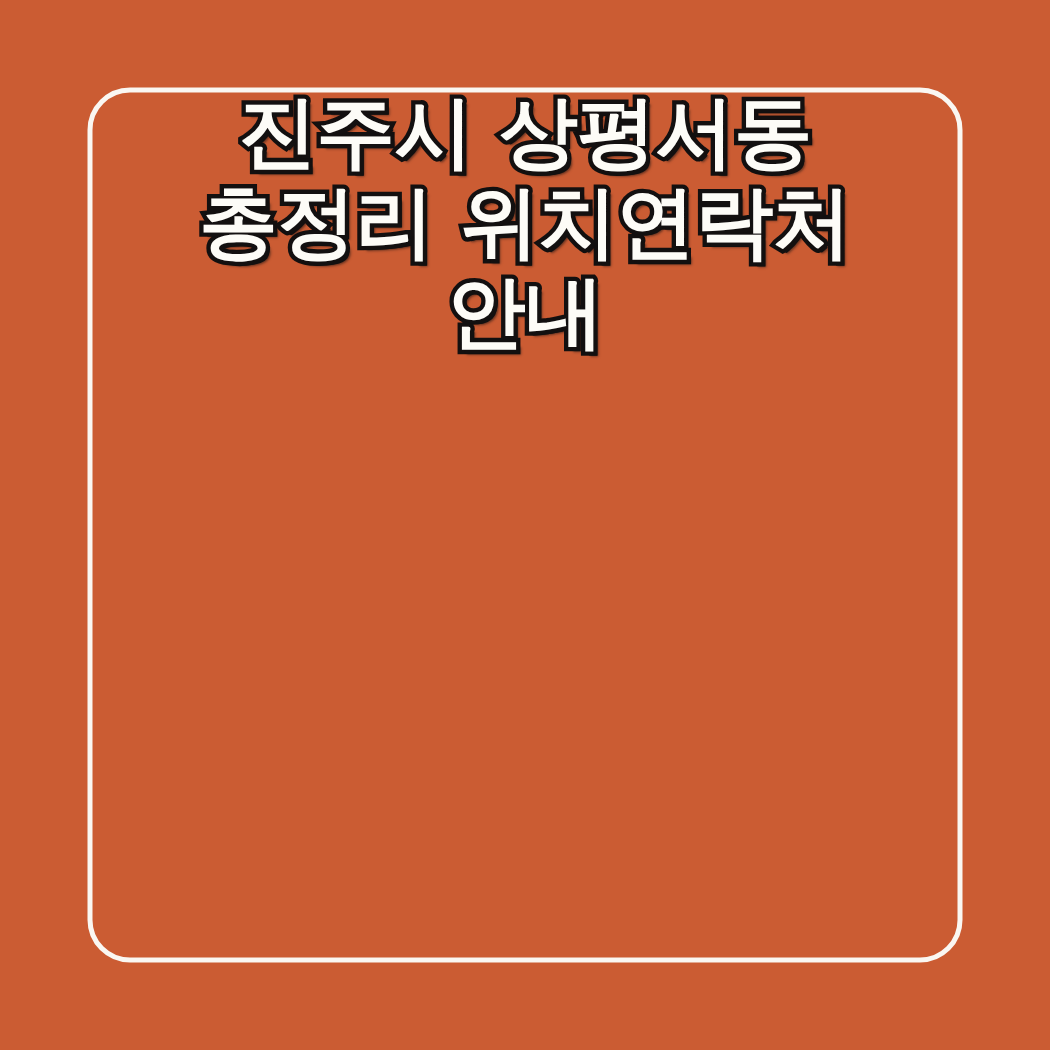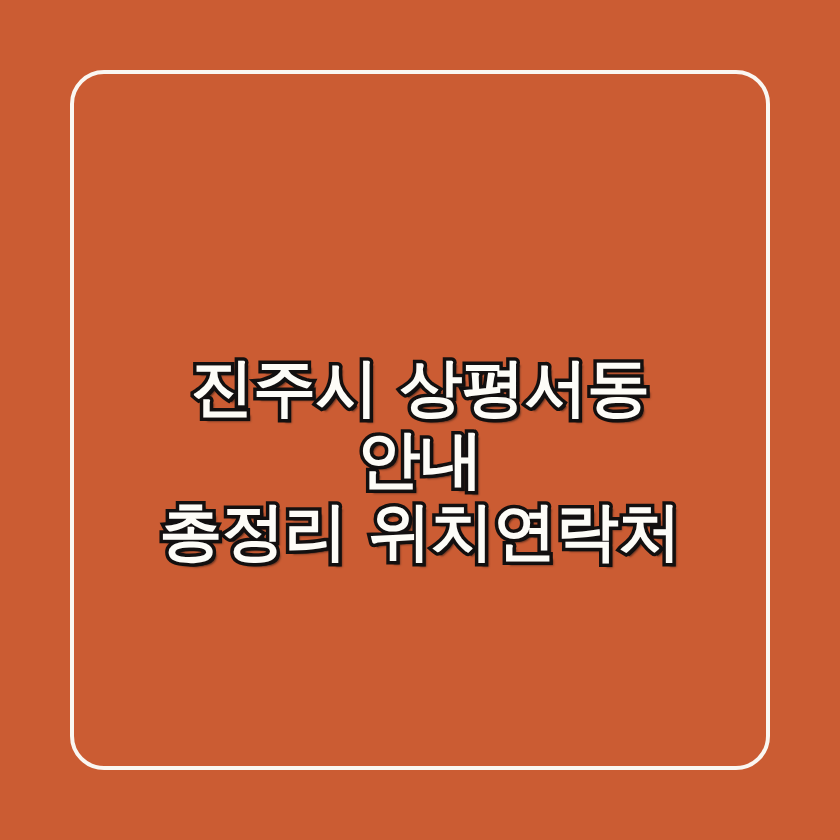--- a/index.html
+++ b/index.html
@@ -35,23 +35,21 @@
   #title-block {
     position: absolute;
     left: 70px;
     top: 70px;
     width: 700px;
     height: 700px;
     box-sizing: border-box;
     display: flex;
     flex-direction: column;
     align-items: center;
-    justify-content: center;
     padding: 0 14px;
-    margin-top: 40px;
   }
 
   .title-line {
     display: block;
     width: 100%;
     text-align: center;
     font-family: "DejaVu Sans", "Liberation Sans", sans-serif;
     font-weight: 700;
     font-size: 63px;
     line-height: 72px;
@@ -67,17 +65,17 @@
 </style>
 </head>
 <body>
 
 <div id="poster" style="background: rgb(203, 92, 51);">
 
   <div id="frame" style="border-color: rgb(250, 247, 242); border-width: 4px; border-radius: 34px;"></div>
 
   <div id="title-block">
     <span class="title-line" style="color: rgb(253, 252, 247); -webkit-text-stroke: 7px rgb(19, 16, 16); text-shadow: rgb(19, 16, 16) 3px 3px 0px, rgba(19, 16, 16, 0.55) 4px 4px 2px;">진주시 상평서동</span>
+    <span class="title-line" style="color: rgb(253, 252, 247); -webkit-text-stroke: 7px rgb(19, 16, 16); text-shadow: rgb(19, 16, 16) 3px 3px 0px, rgba(19, 16, 16, 0.55) 4px 4px 2px;">총정리 위치연락처</span>
     <span class="title-line" style="color: rgb(253, 252, 247); -webkit-text-stroke: 7px rgb(19, 16, 16); text-shadow: rgb(19, 16, 16) 3px 3px 0px, rgba(19, 16, 16, 0.55) 4px 4px 2px;">안내</span>
-    <span class="title-line" style="color: rgb(253, 252, 247); -webkit-text-stroke: 7px rgb(19, 16, 16); text-shadow: rgb(19, 16, 16) 3px 3px 0px, rgba(19, 16, 16, 0.55) 4px 4px 2px;">총정리 위치연락처</span>
   </div>
 
 </div>
 
 </body></html>

